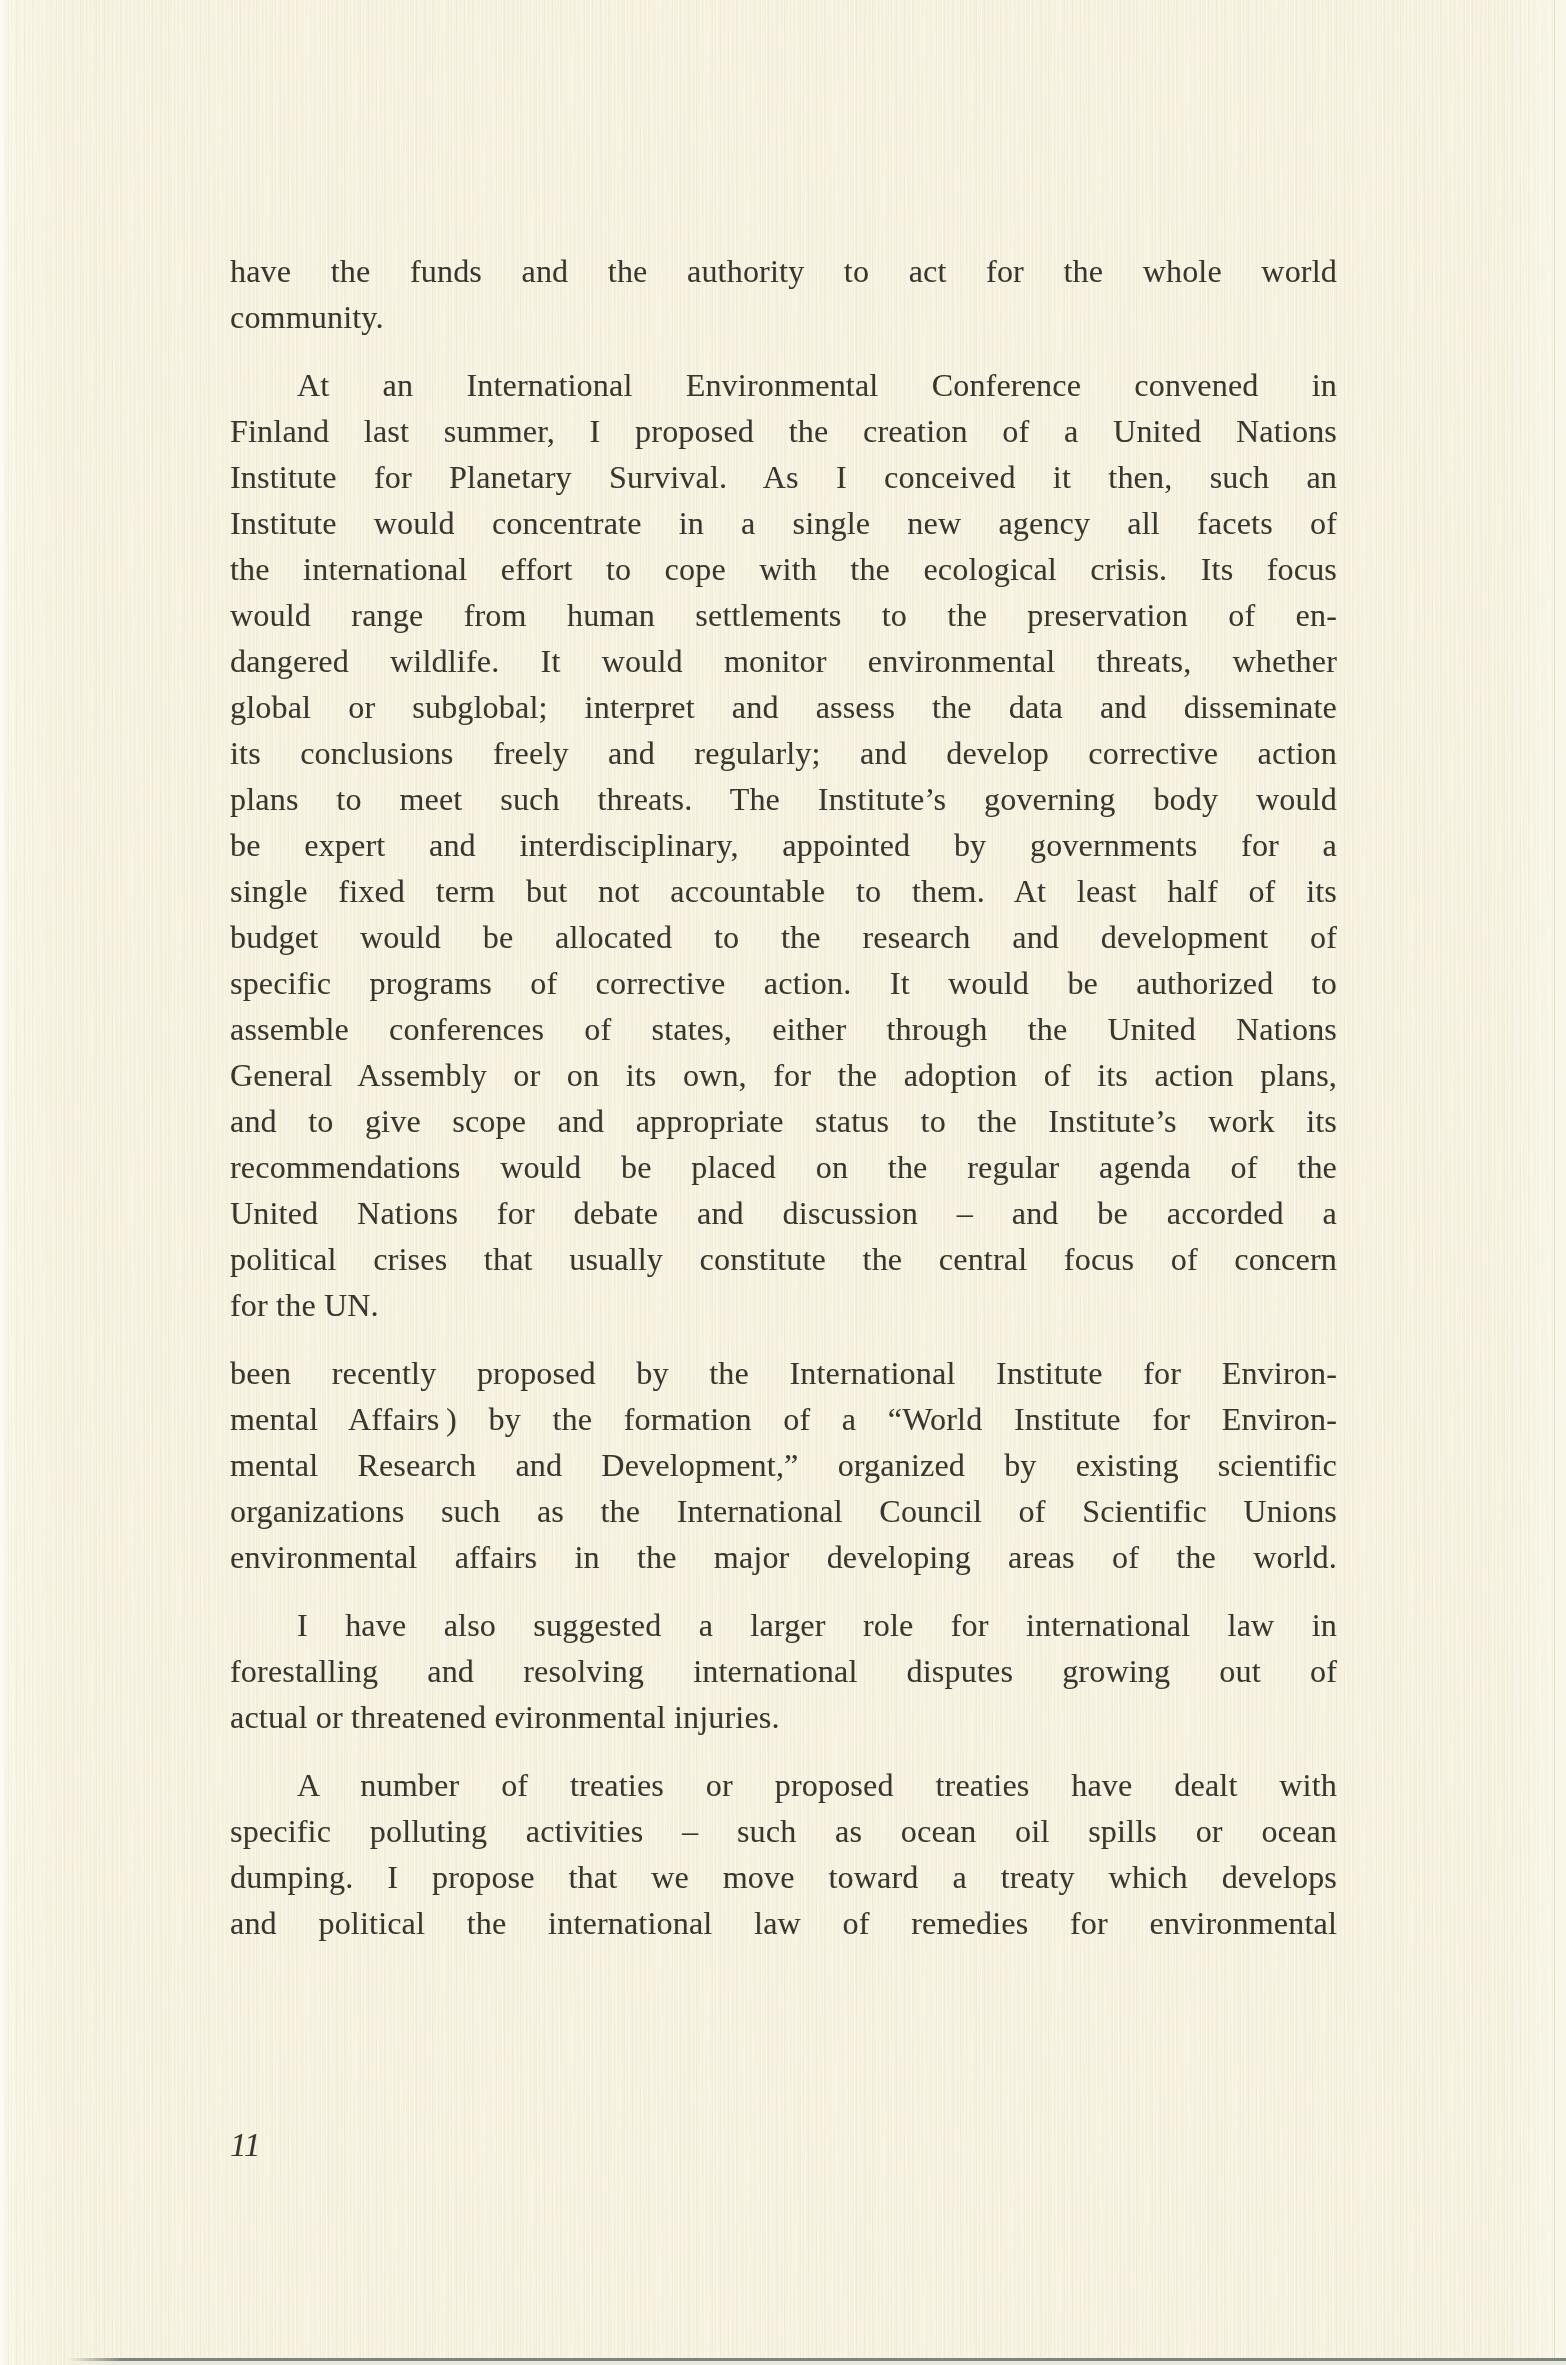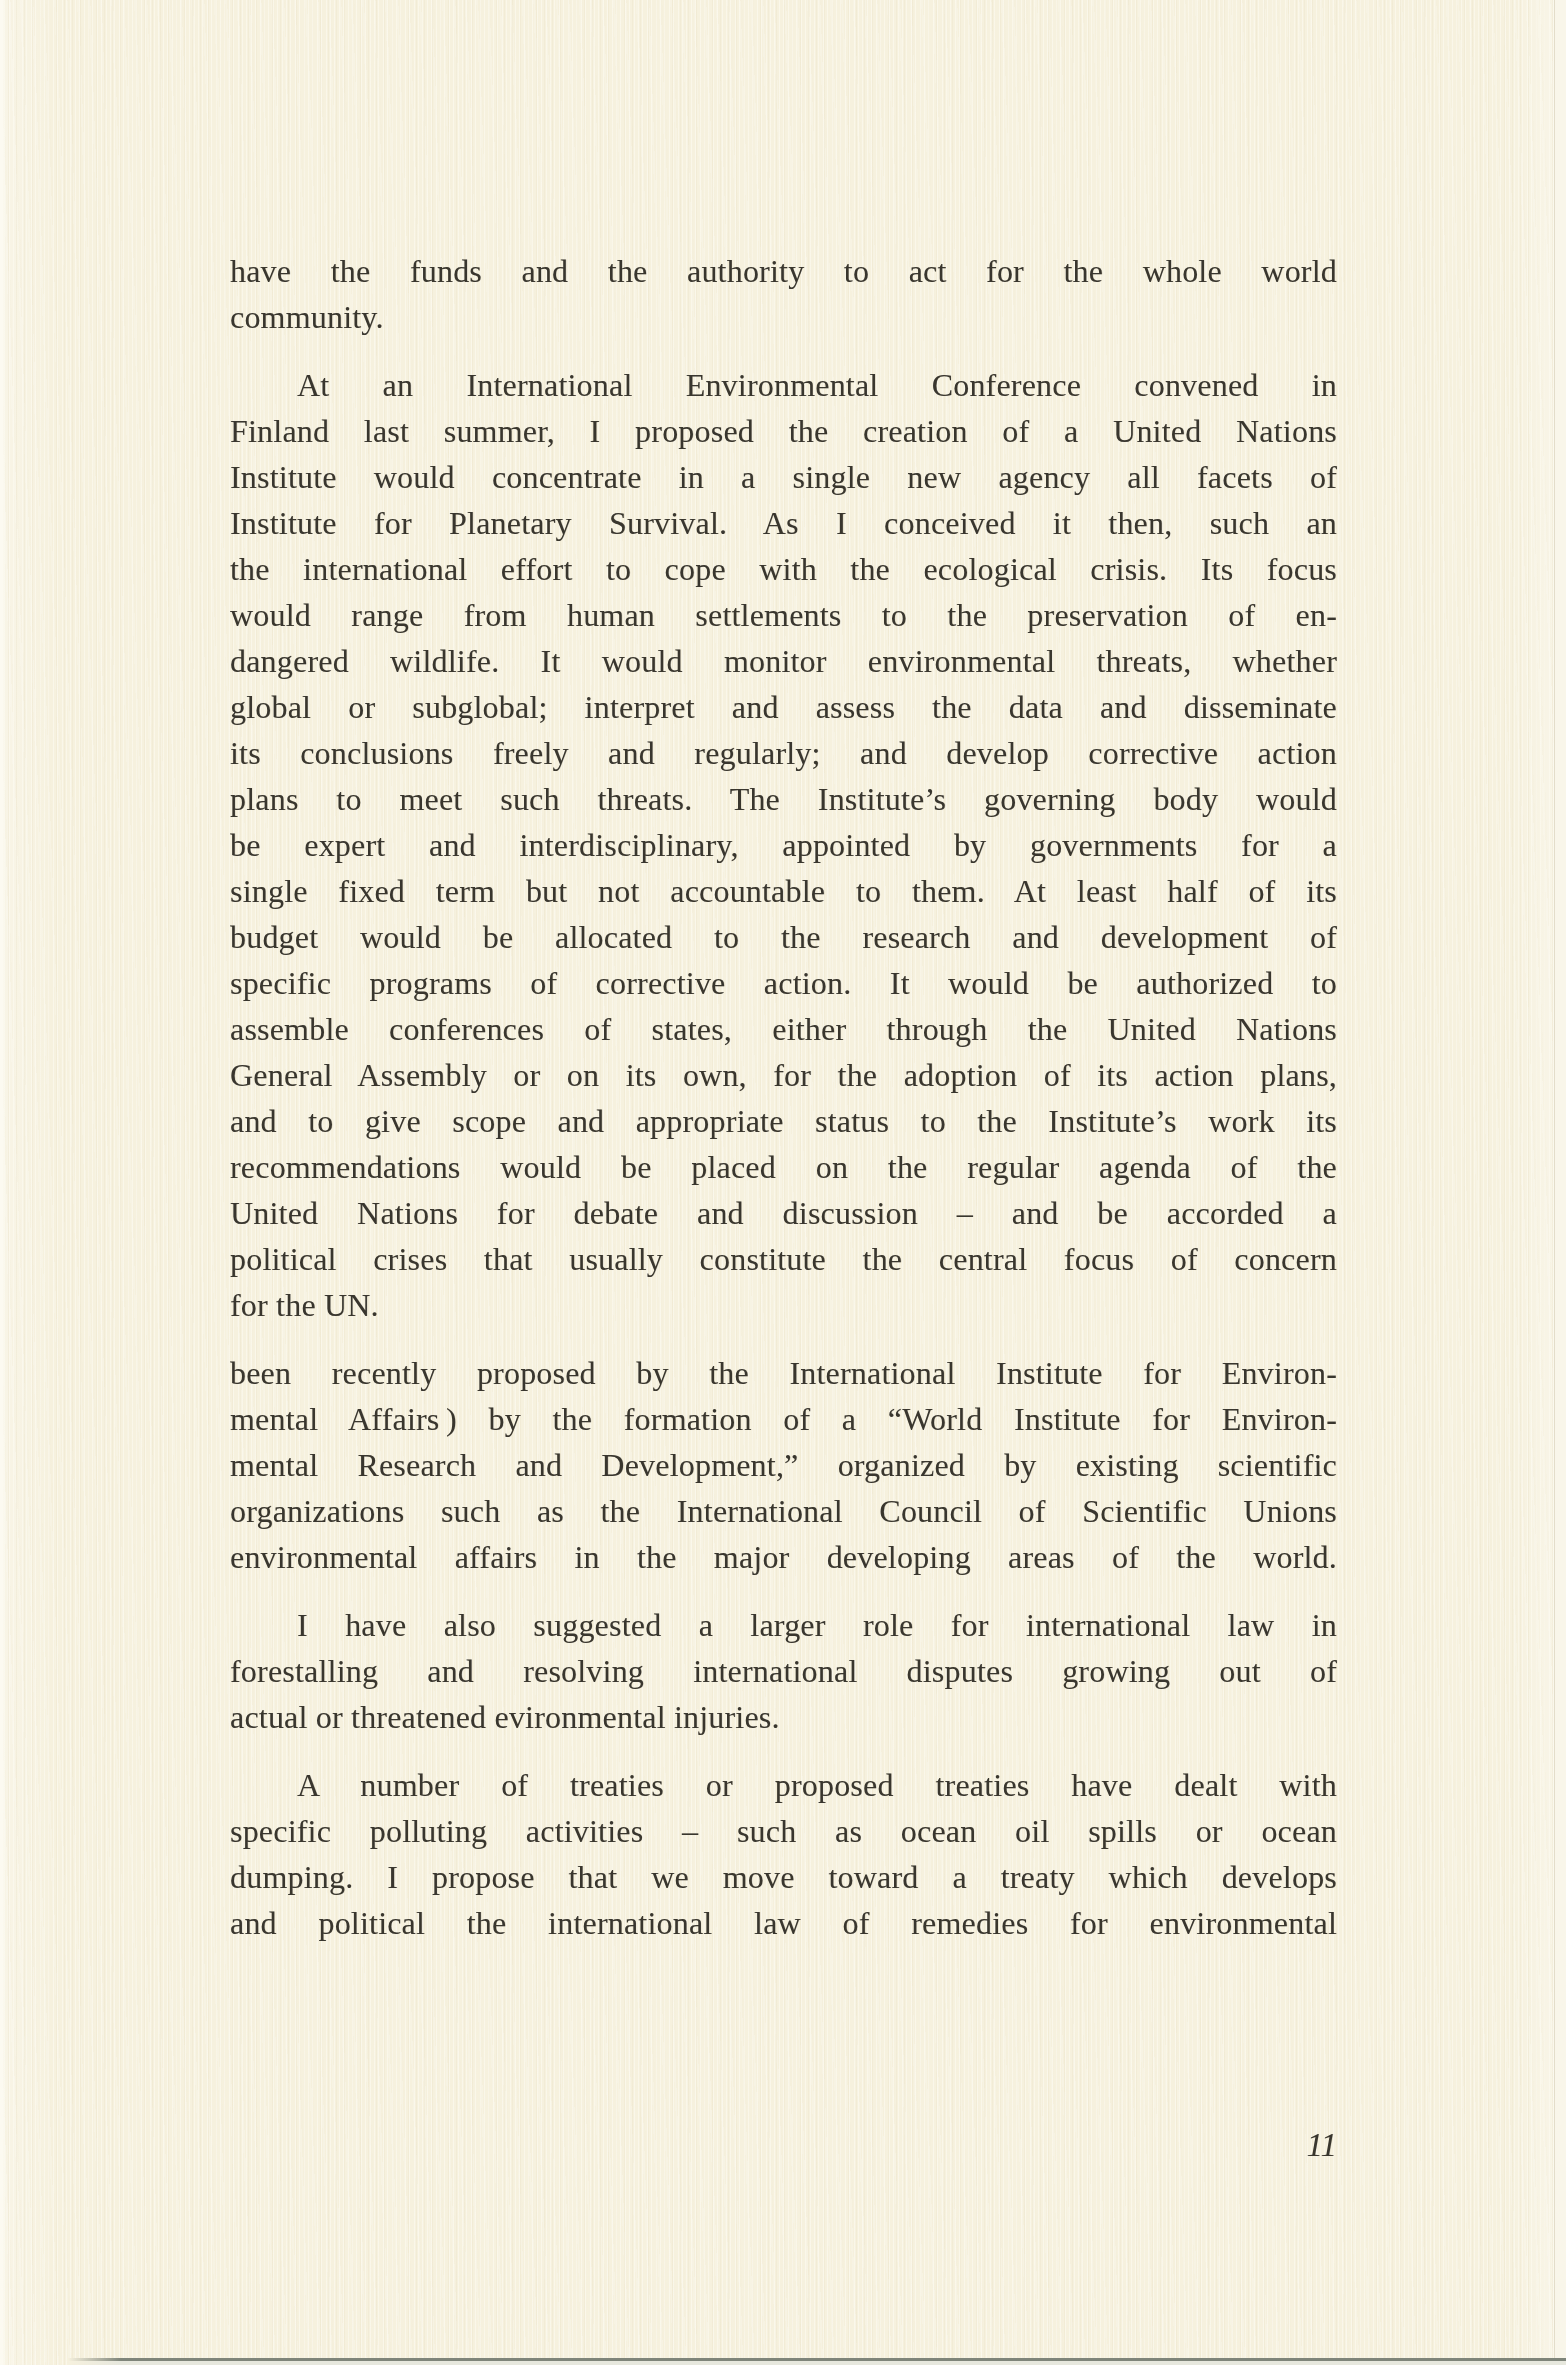--- a/index.html
+++ b/index.html
@@ -23,21 +23,21 @@
     letter-spacing:0.2px;
     text-shadow:0.4px 0.4px 0 rgba(57,54,46,0.22);
     margin-top:22px;
   }
   .para + .para{margin-top:22px;}
   .line{text-align:justify;text-align-last:left;white-space:normal;}
   .line.just{text-align-last:justify;}
   .line.indent{padding-left:67px;}
   .page-number{
     position:absolute;left:230px;top:2127px;width:1107px;
-    text-align:right;font-style:italic;font-size:33px;
+    text-align:left;font-style:italic;font-size:33px;
     color:var(--ink,#39362e);
     text-shadow:0.4px 0.4px 0 rgba(57,54,46,0.22);
   }
   .edge-left{
     position:absolute;left:0;top:0;width:5.3px;height:100%;
     background:linear-gradient(90deg,#fcfaf1 0 2.6px,rgba(252,250,241,0) 5.3px);
   }
   .edge-right{
     position:absolute;right:0;top:0;width:12.3px;height:100%;
     background:#f9f6ea;
@@ -57,22 +57,22 @@
 
 <div class="sheet">
   <div class="text-block">
       <div class="para">
         <div class="line just">have the funds and the authority to act for the whole world</div>
         <div class="line">community.</div>
       </div>
       <div class="para">
         <div class="line just indent">At an International Environmental Conference convened in</div>
         <div class="line just">Finland last summer, I proposed the creation of a United Nations</div>
+        <div class="line just">Institute for Planetary Survival. As I conceived it then, such an</div>
         <div class="line just">Institute would concentrate in a single new agency all facets of</div>
-        <div class="line just">Institute for Planetary Survival. As I conceived it then, such an</div>
         <div class="line just">the international effort to cope with the ecological crisis. Its focus</div>
         <div class="line just">would range from human settlements to the preservation of en-</div>
         <div class="line just">dangered wildlife. It would monitor environmental threats, whether</div>
         <div class="line just">global or subglobal; interpret and assess the data and disseminate</div>
         <div class="line just">its conclusions freely and regularly; and develop corrective action</div>
         <div class="line just">plans to meet such threats. The Institute’s governing body would</div>
         <div class="line just">be expert and interdisciplinary, appointed by governments for a</div>
         <div class="line just">single fixed term but not accountable to them. At least half of its</div>
         <div class="line just">budget would be allocated to the research and development of</div>
         <div class="line just">specific programs of corrective action. It would be authorized to</div>

